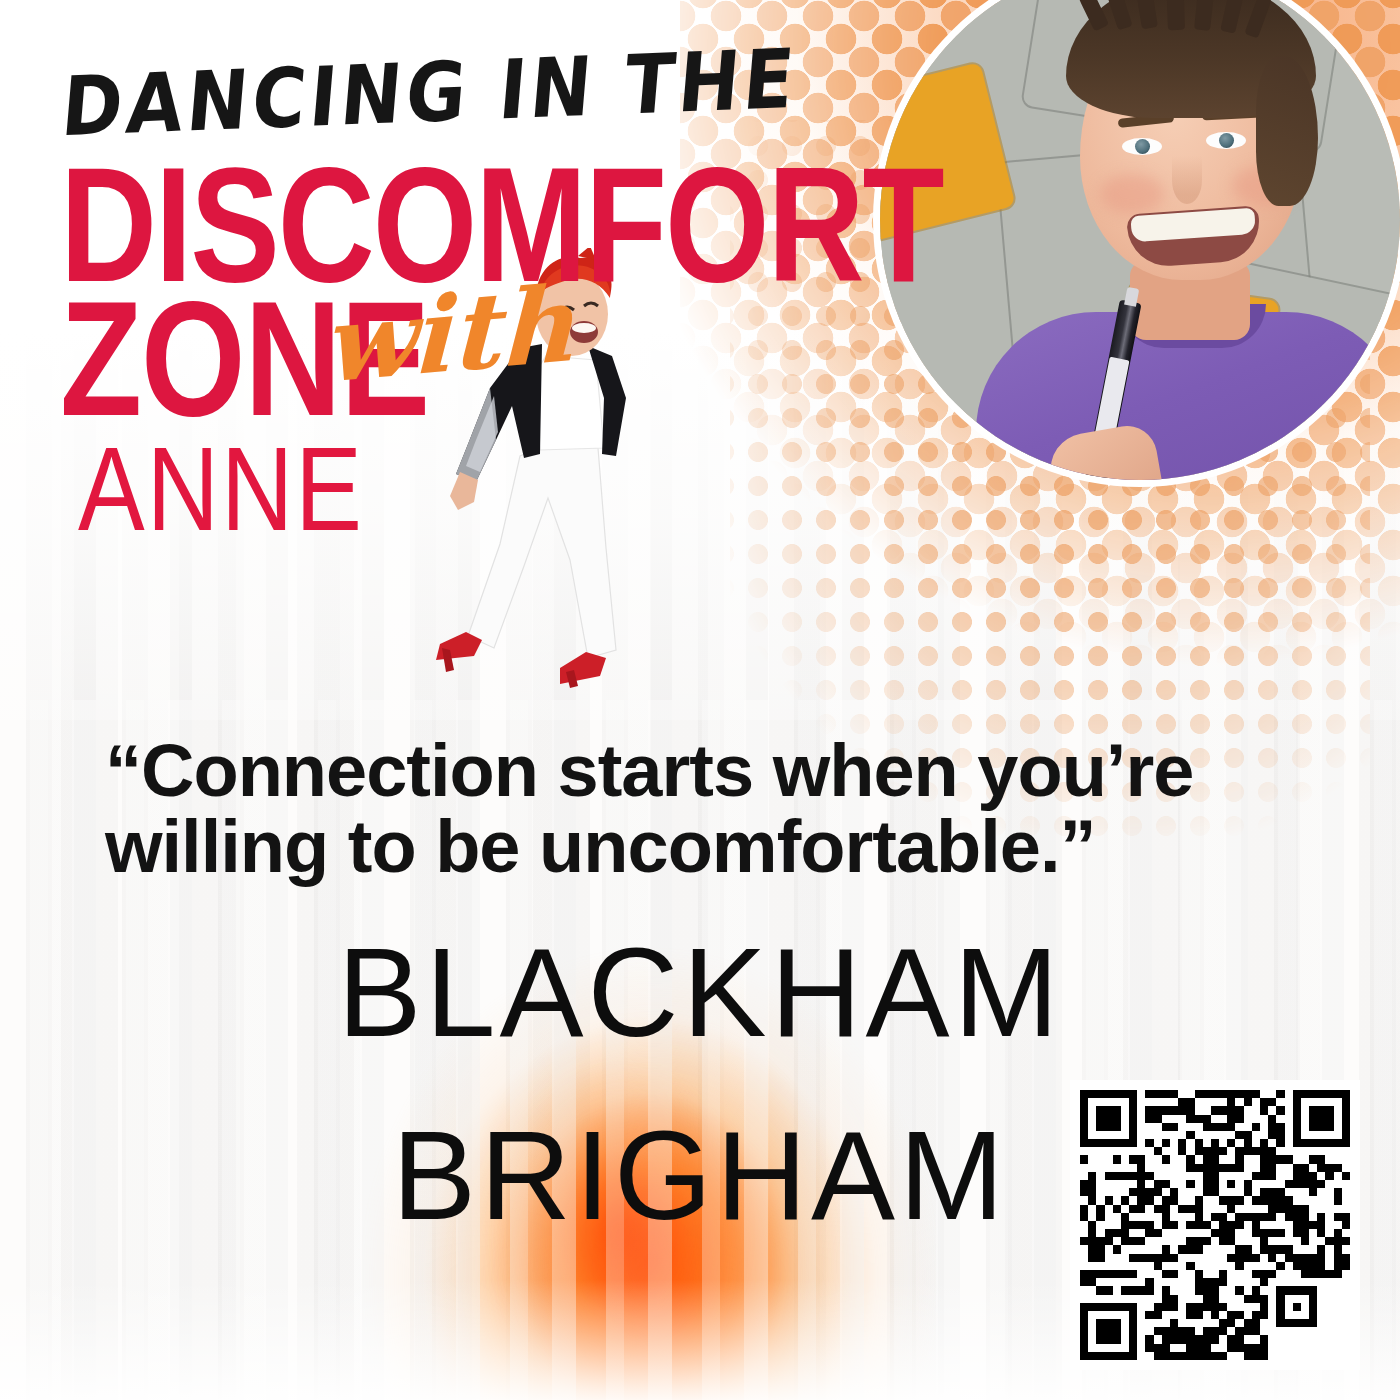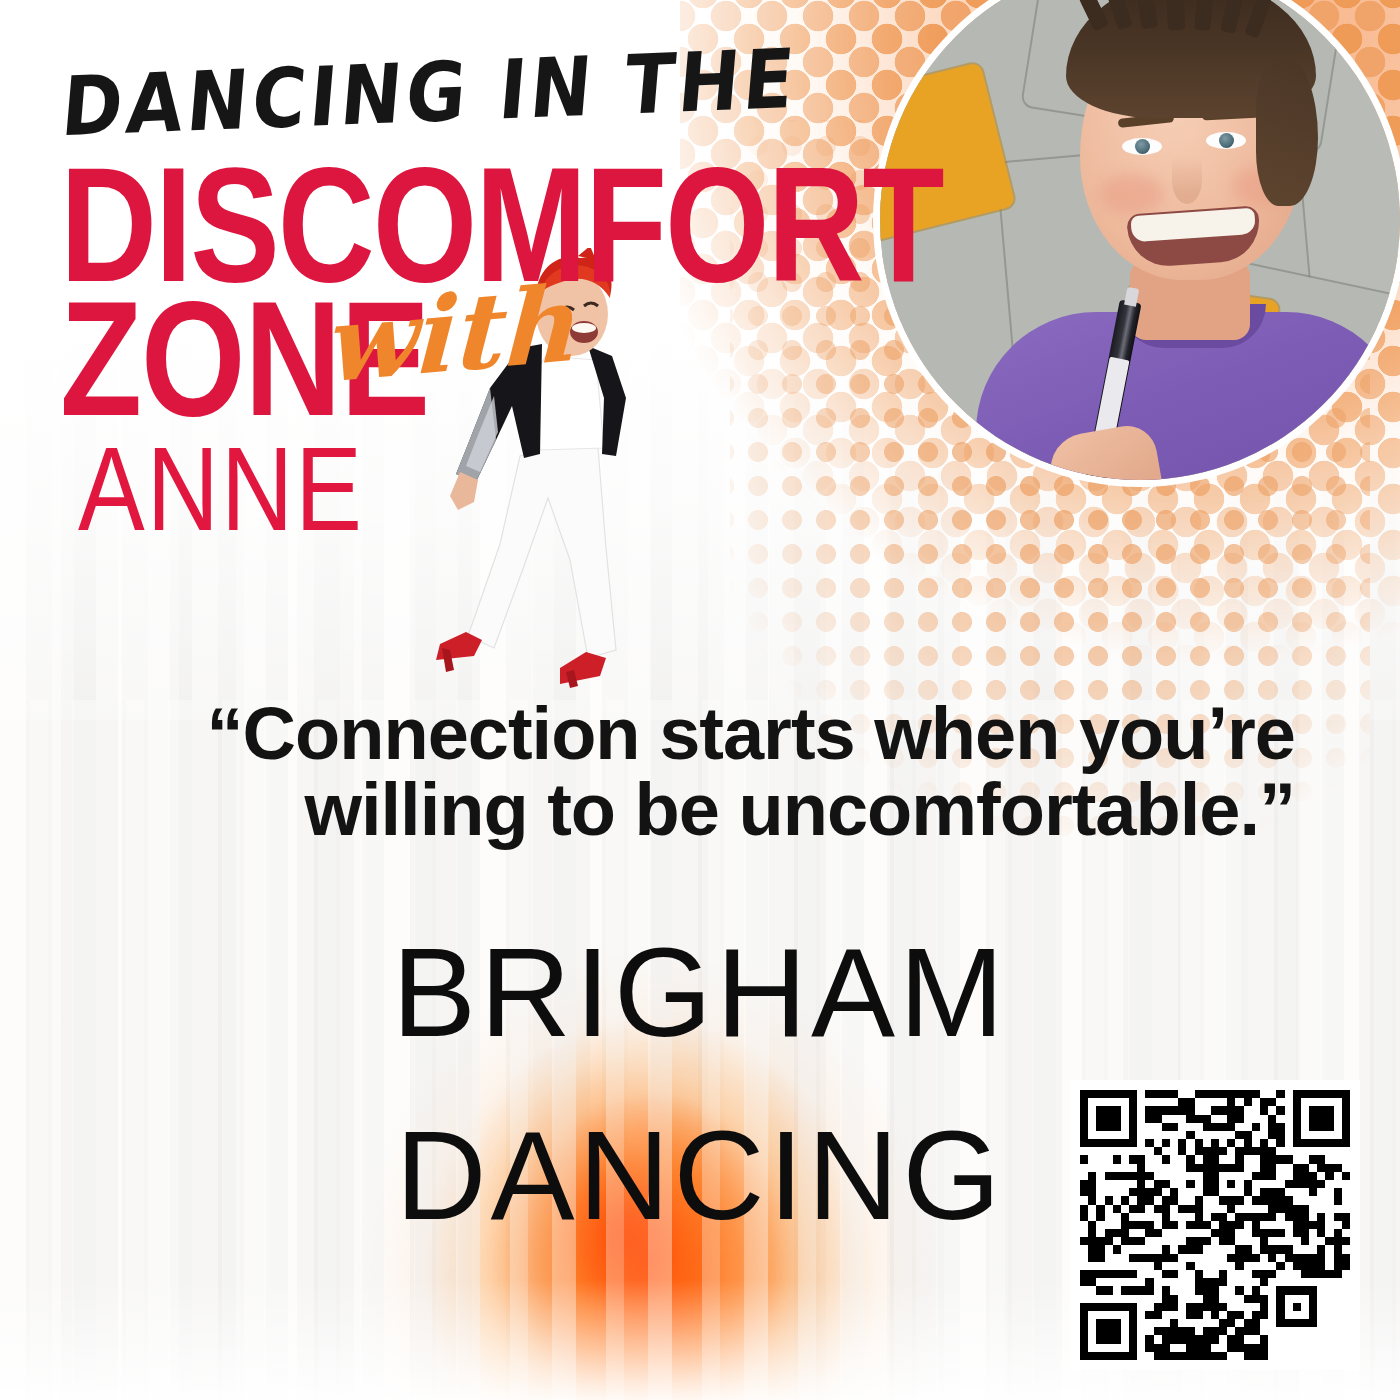--- a/index.html
+++ b/index.html
@@ -221,22 +221,22 @@
     display:inline-block;transform:scaleY(1.22);transform-origin:left top;line-height:1;
   }
   .bonney-o{
     position:absolute;left:120px;top:6px;width:96px;height:96px;border-radius:50%;
     border:13px solid #e2173f;box-sizing:border-box;
   }
   .flame-icon{position:absolute;left:136px;top:-8px;width:64px;height:104px;}
 
   
   .quote{
-    position:absolute;left:50%;top:696px;transform:translateX(-50%);
-    width:1190px;text-align:right;
+    position:absolute;left:50%;top:733px;transform:translateX(-50%);
+    width:1190px;text-align:left;
     font-family:"Liberation Sans", sans-serif;
     font-weight:700;font-size:74px;line-height:1.03;color:#131313;
     letter-spacing:-1px;
   }
   .quote .l2{display:block;}
 
   
   .guest-first, .guest-last{
     position:absolute;left:50%;transform:translateX(-50%);
     font-family:"Liberation Sans", sans-serif;
@@ -356,22 +356,22 @@
   <div class="title-zone">ZONE</div>
   <div class="title-with">with</div>
   <div class="title-anne">ANNE</div>
 
 
   <div class="quote">
     <span class="l1">“Connection starts when you’re</span>
     <span class="l2">willing to be uncomfortable.”</span>
   </div>
 
-  <div class="guest-first">BRIGHAM</div>
-  <div class="guest-last">DANCING</div>
+  <div class="guest-first">BLACKHAM</div>
+  <div class="guest-last">BRIGHAM</div>
 
   <div class="qr-card">
     <svg viewBox="0 0 33 33" shape-rendering="crispEdges">
       <rect width="33" height="33" fill="#ffffff"></rect>
       <g fill="#000000" id="qr-modules">
           <rect x="0" y="0" width="1" height="1"></rect>
           <rect x="1" y="0" width="1" height="1"></rect>
           <rect x="2" y="0" width="1" height="1"></rect>
           <rect x="3" y="0" width="1" height="1"></rect>
           <rect x="4" y="0" width="1" height="1"></rect>

